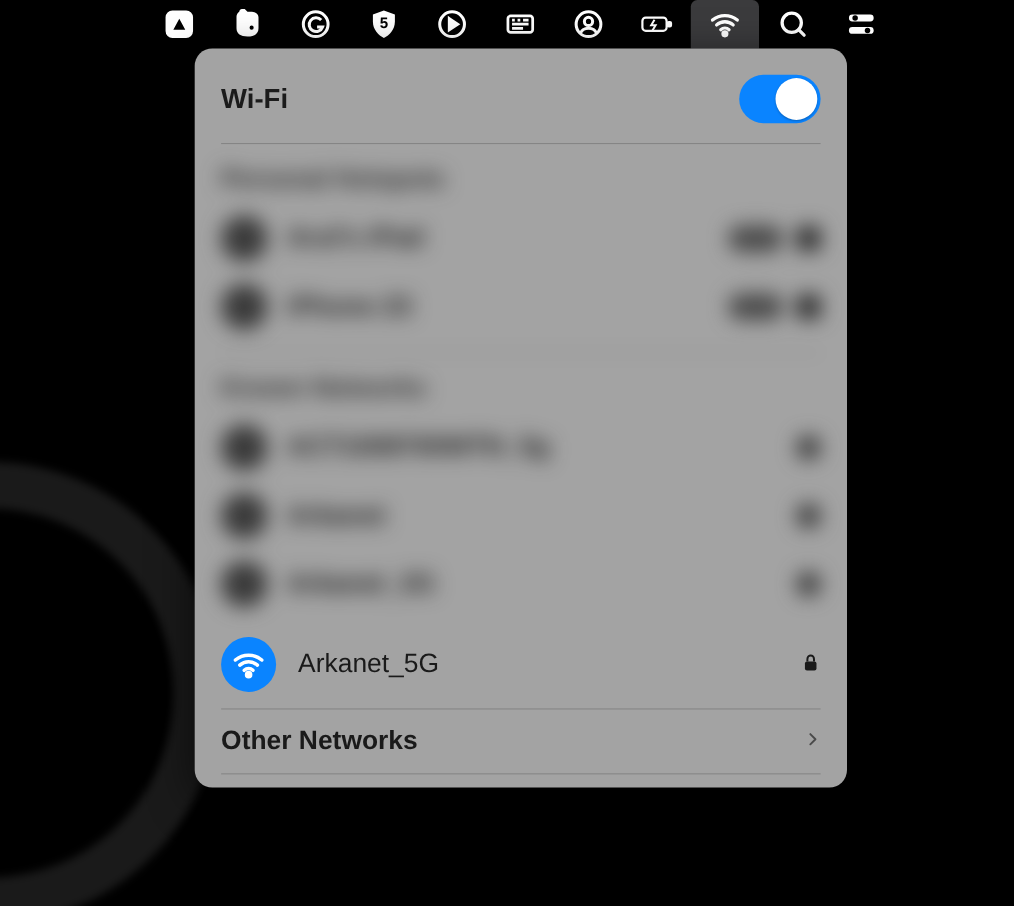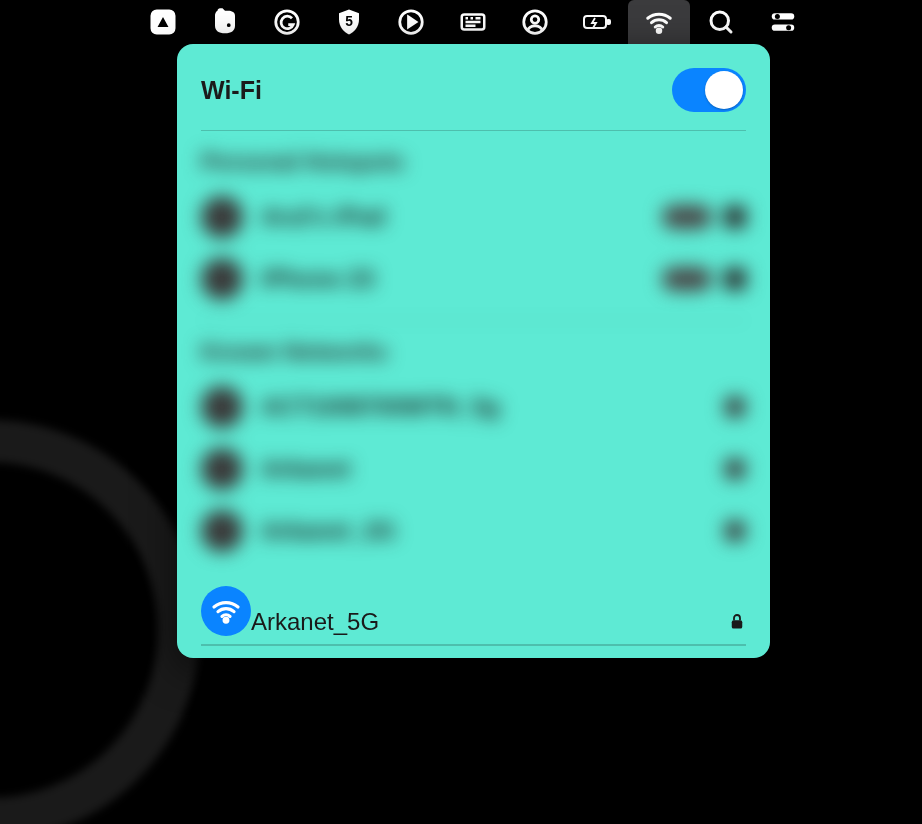--- a/index.html
+++ b/index.html
@@ -47,21 +47,21 @@
     background: #3b3b3d;
     border-radius: 6px 6px 0 0;
   }
   .menubar-item svg { width: 30px; height: 30px; }
 
   .wifi-panel {
     position: absolute;
     top: 44px;
     left: 177px;
     width: 593px;
-    background: #5eead4;
+    background: #a3a3a3;
     border-radius: 16px;
     padding: 18px 0 12px 0;
     box-shadow: 0 10px 40px rgba(0,0,0,0.6);
   }
 
   .panel-header {
     display: flex;
     align-items: center;
     justify-content: space-between;
     padding: 6px 24px 18px 24px;
@@ -147,22 +147,23 @@
   }
   .blurred-row .lockdot {
     width: 22px;
     height: 22px;
     border-radius: 50%;
     background: #3a3a3a;
   }
 
   .network-row {
     display: flex;
-    align-items: flex-end;
+    align-items: center;
     height: 64px;
+    gap: 20px;
     padding: 0 24px;
     cursor: pointer;
   }
   .wifi-circle {
     width: 50px;
     height: 50px;
     border-radius: 50%;
     background: #0a84ff;
     display: flex;
     align-items: center;
@@ -342,17 +343,25 @@
     <div class="lock-icon">
       <svg viewBox="0 0 24 24" fill="#1a1a1a">
           <rect x="5" y="11" width="14" height="11" rx="2.5"></rect>
           <path d="M8 11V8a4 4 0 0 1 8 0v3" fill="none" stroke="#1a1a1a" stroke-width="2.4"></path>
         </svg>
     </div>
   </div>
 
   <div class="divider" style="margin-top:8px"></div>
 
+  <div class="link-row">
+    <div class="link-label">Other Networks</div>
+    <div class="chevron">
+      <svg viewBox="0 0 24 24" fill="none" stroke="#4a4a4a" stroke-width="3" stroke-linecap="round" stroke-linejoin="round">
+          <path d="M8 4l8 8-8 8"></path>
+        </svg>
+    </div>
+  </div>
 
   <div class="divider"></div>
 
 
 </div>
 
 </body></html>

